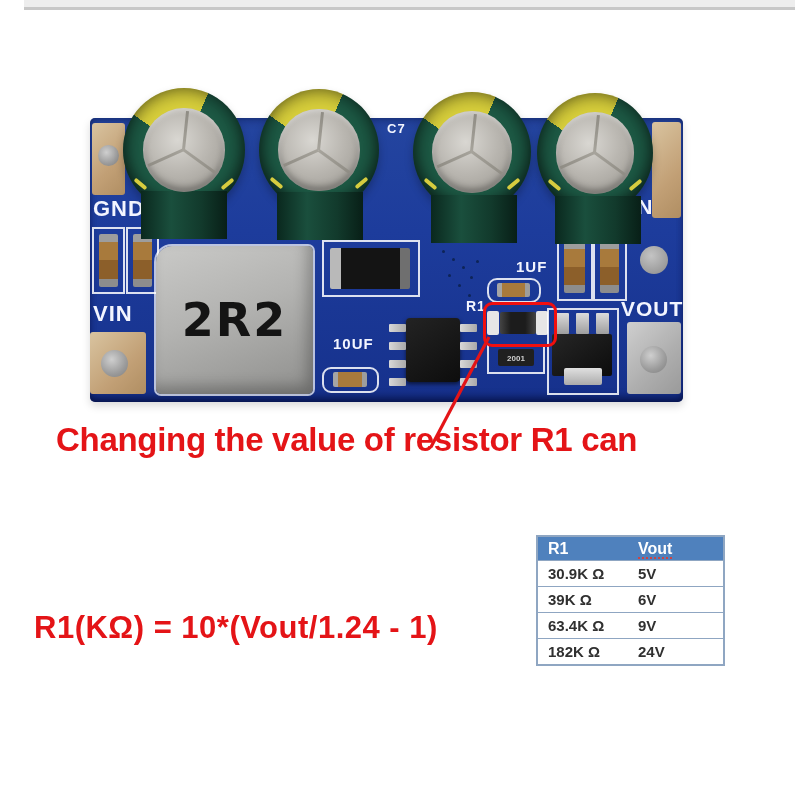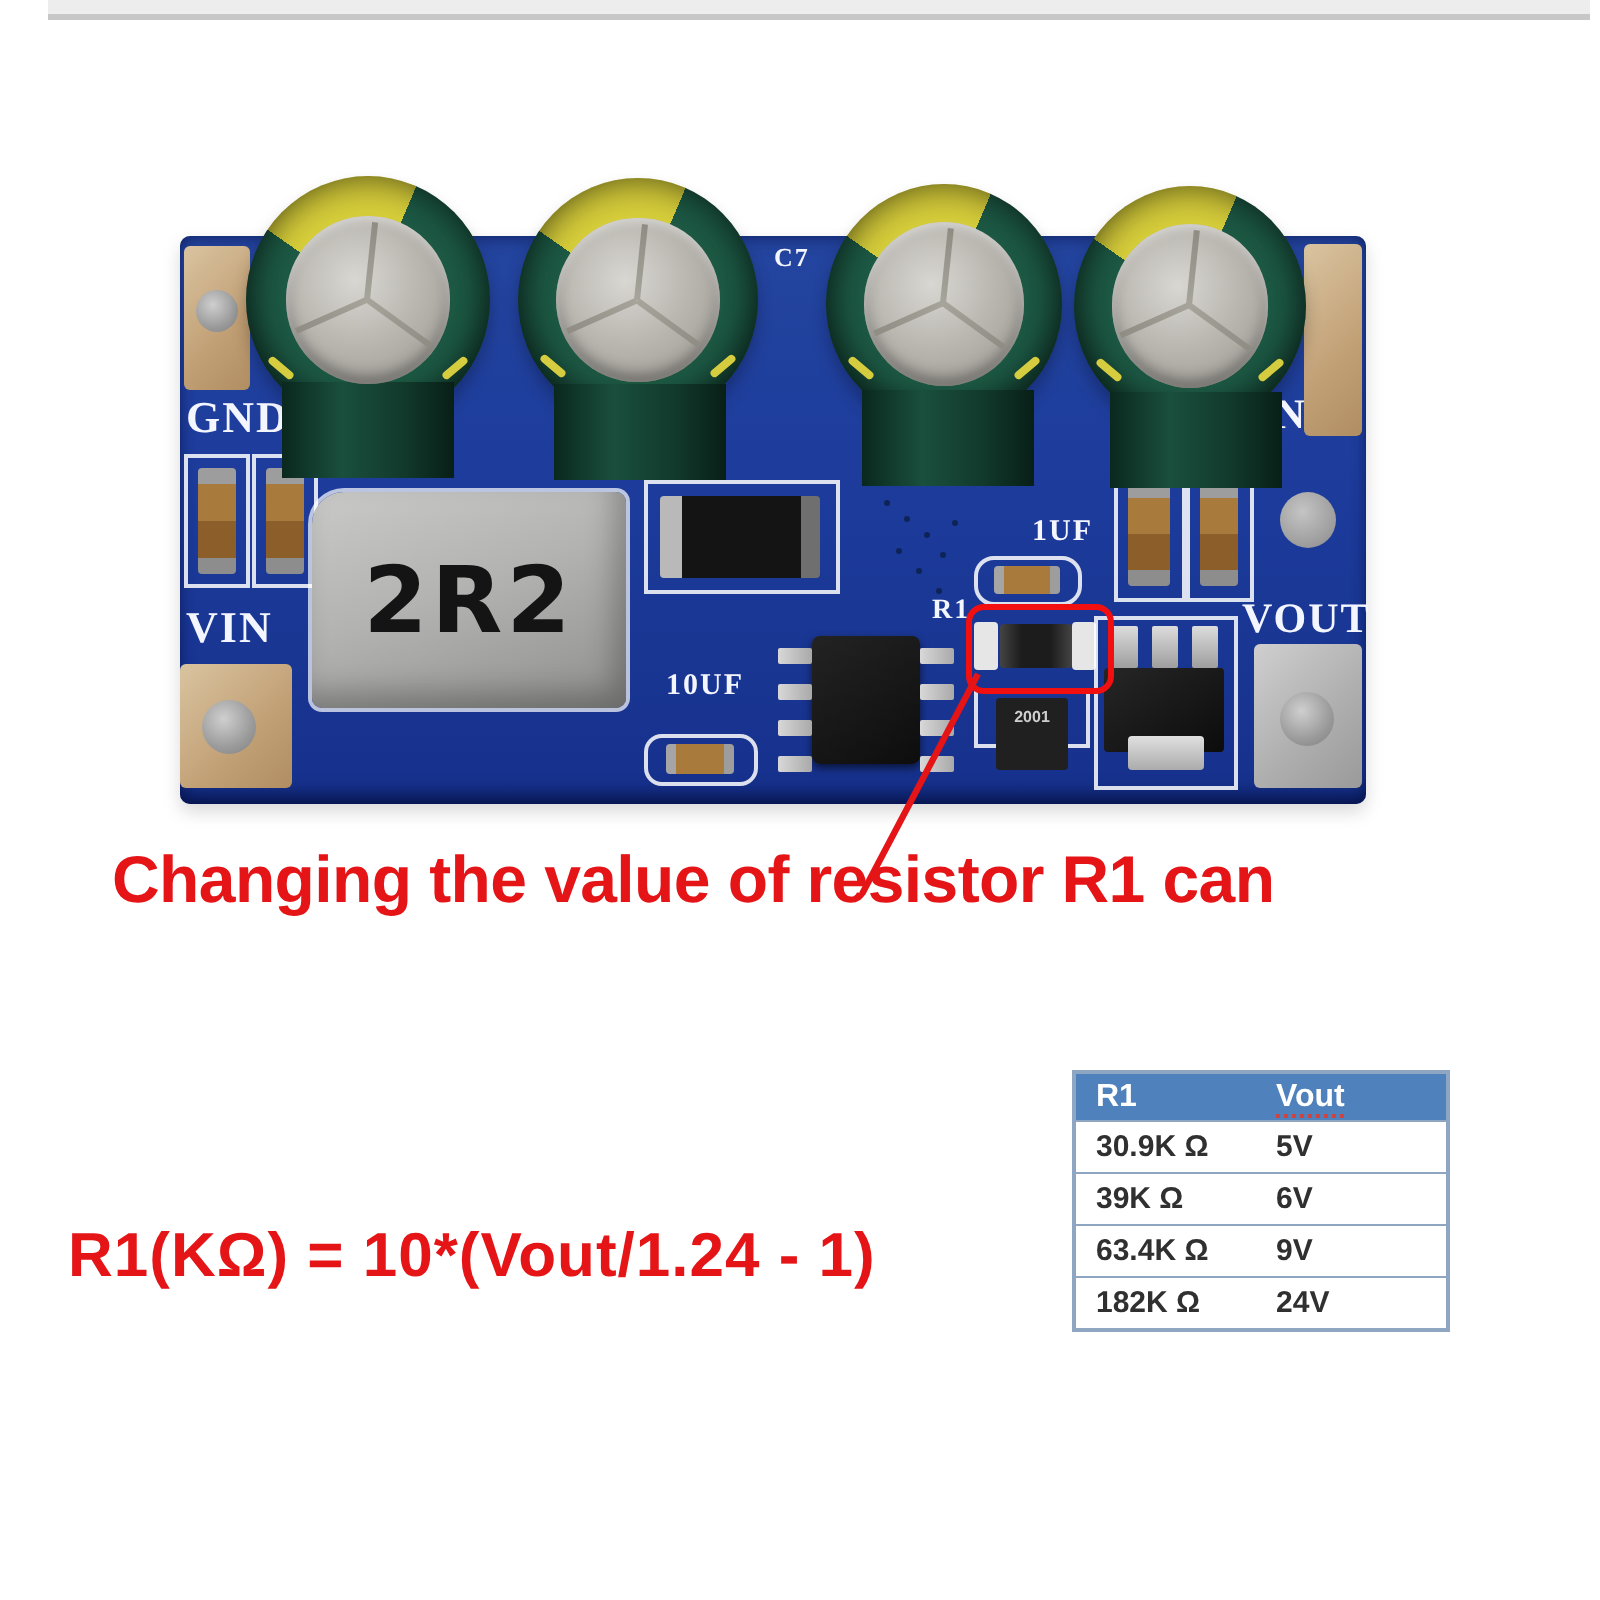--- a/index.html
+++ b/index.html
@@ -9,21 +9,21 @@
 
   
   .top-strip{left:24px;top:0;width:771px;height:7px;background:#ededed;border-bottom:3px solid #c7c7c7;}
 
   
   .board{left:90px;top:118px;width:593px;height:284px;border-radius:5px;
     background:linear-gradient(180deg,#24459f 0%,#1d3c9c 40%,#16318c 100%);
     box-shadow:inset 0 -7px 9px -3px rgba(2,8,50,.75), inset 0 4px 8px -3px rgba(2,8,50,.5),
                0 4px 9px rgba(0,0,0,.15);}
   .silk{border:2px solid rgba(255,255,255,.85);background:transparent;}
-  .pcb-label{color:#f3f5ff;font-weight:bold;font-family:Liberation Serif, serif;letter-spacing:1px;}
+  .pcb-label{color:#f3f5ff;font-weight:bold;font-family:Liberation Sans, sans-serif;letter-spacing:1px;}
 
   
   .cap{width:122px;height:124px;border-radius:50%;z-index:3;
     background:conic-gradient(from 305deg,#d9d03b 0 78deg,#1d5a45 78deg 360deg);
     box-shadow:inset 0 0 20px rgba(0,0,0,.6),inset 0 -8px 14px rgba(0,0,0,.35),0 5px 8px rgba(0,0,0,.25);}
   .cap-top{position:absolute;left:16%;top:16%;width:68%;height:68%;border-radius:50%;
     background:radial-gradient(circle at 42% 38%,#d9d7d2 0%,#bab7b1 45%,#96938c 100%);
     box-shadow:inset 0 2px 5px rgba(255,255,255,.5),inset 0 -4px 7px rgba(0,0,0,.35);}
   .vent{position:absolute;left:50%;bottom:50%;width:3px;height:46%;margin-left:-1.5px;
     background:linear-gradient(#8f8c84,#a7a49c);transform-origin:50% 100%;}
@@ -132,21 +132,21 @@
 
   <div class="abs pcb-label" style="left:3px;top:78px;font-size:22px;">GND</div>
   <div class="abs silk" style="left:2px;top:109px;width:29px;height:63px;">
     <div class="abs chip-v" style="left:5px;top:5px;width:19px;height:53px;"></div>
   </div>
   <div class="abs silk" style="left:36px;top:109px;width:29px;height:63px;">
     <div class="abs chip-v" style="left:5px;top:5px;width:19px;height:53px;"></div>
   </div>
   <div class="abs pcb-label" style="left:3px;top:183px;font-size:22px;">VIN</div>
 
-  <div class="abs inductor" style="left:66px;top:128px;width:157px;height:108px;">
+  <div class="abs inductor" style="left:66px;top:128px;width:157px;height:148px;">
     <span>2R2</span>
   </div>
 
   <div class="abs silk" style="left:232px;top:122px;width:94px;height:53px;">
     <div class="abs" style="left:6px;top:6px;width:80px;height:41px;background:linear-gradient(90deg,#b9b9b9 0 14%,#141414 14% 88%,#6f6f6f 88%);border-radius:2px;"></div>
   </div>
 
   <div class="abs pcb-label" style="left:243px;top:217px;font-size:15px;">10UF</div>
   <div class="abs silk" style="left:232px;top:249px;width:53px;height:22px;border-radius:9px;">
     <div class="abs chip-h" style="left:9px;top:3px;width:34px;height:15px;"></div>
@@ -164,21 +164,21 @@
 
   <div class="abs vias" style="left:352px;top:132px;"></div>
 
   <div class="abs pcb-label" style="left:376px;top:180px;font-size:14px;">R1</div>
   <div class="abs" style="left:397px;top:193px;width:12px;height:24px;background:#e6e6e6;border-radius:2px;"></div>
   <div class="abs" style="left:446px;top:193px;width:12px;height:24px;background:#e6e6e6;border-radius:2px;"></div>
   <div class="abs" style="left:410px;top:194px;width:36px;height:22px;background:linear-gradient(90deg,#444,#1c1c1c 30%,#1c1c1c 70%,#444);border-radius:2px;"></div>
   <div class="abs redbox" style="left:393px;top:184px;width:68px;height:39px;"></div>
 
   <div class="abs silk" style="left:397px;top:226px;width:54px;height:26px;">
-    <div class="abs" style="left:9px;top:3px;width:36px;height:36px;background:#202020;border-radius:2px;color:#cfcfcf;font-size:8px;font-weight:bold;text-align:center;line-height:19px;">2001</div>
+    <div class="abs" style="left:9px;top:3px;width:36px;height:17px;background:#202020;border-radius:2px;color:#cfcfcf;font-size:8px;font-weight:bold;text-align:center;line-height:19px;">2001</div>
   </div>
 
   <div class="abs pcb-label" style="left:426px;top:140px;font-size:15px;">1UF</div>
   <div class="abs silk" style="left:397px;top:160px;width:50px;height:21px;border-radius:10px;">
     <div class="abs chip-h" style="left:8px;top:3px;width:33px;height:14px;"></div>
   </div>
 
   <div class="abs silk" style="left:467px;top:116px;width:32px;height:63px;">
     <div class="abs chip-v" style="left:5px;top:5px;width:21px;height:52px;"></div>
   </div>

